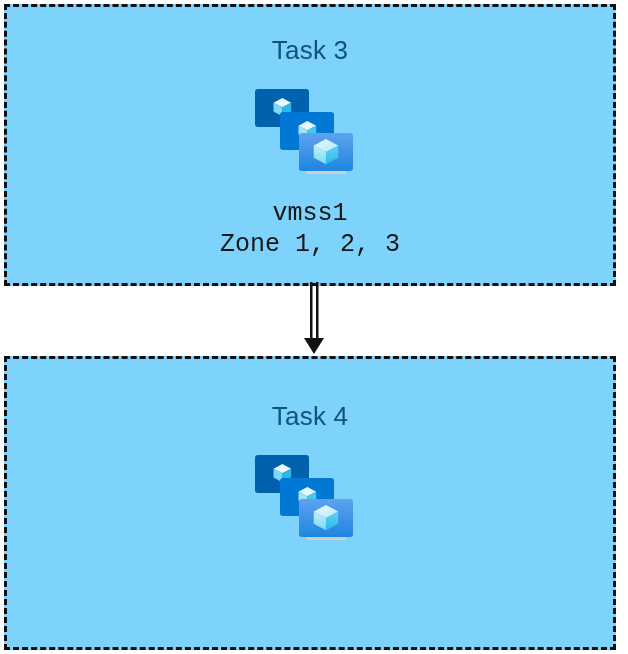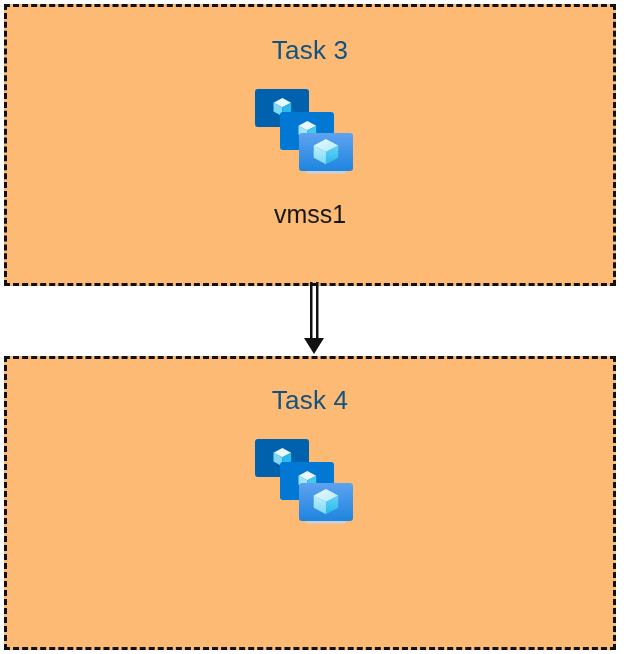--- a/index.html
+++ b/index.html
@@ -20,21 +20,21 @@
     inset: 0;
     width: 628px;
     height: 654px;
   }
 
   
   .task-box {
     position: absolute;
     left: 4px;
     width: 612px;
-    background: #fdba74;
+    background: #7dd3fc;
     border: 3px dashed #111111;
     box-sizing: border-box;
     display: flex;
     flex-direction: column;
     align-items: center;
   }
   #task3-box {
     top: 4px;
     height: 282px;
   }
@@ -45,35 +45,36 @@
 
   .task-title {
     font-size: 26px;
     color: #11527f;
     letter-spacing: 0.2px;
     line-height: 1;
     text-align: center;
     white-space: nowrap;
   }
   #task3-box .task-title { margin-top: 30px; }
-  #task4-box .task-title { margin-top: 28px; }
+  #task4-box .task-title { margin-top: 44px; }
 
   
   .vmss-icon {
     display: block;
   }
   #task3-box .vmss-icon { margin-top: 22px; }
   #task4-box .vmss-icon { margin-top: 22px; }
 
   .caption {
     font-size: 25px;
     color: #161616;
     line-height: 1.23;
     text-align: center;
     white-space: nowrap;
+    font-family: Liberation Mono, monospace;
   }
   #task3-box .caption { margin-top: 14px; }
   #task4-box .caption { margin-top: 32px; }
 
   
   .connector {
     position: absolute;
     left: 292px;
     top: 282px;
     width: 44px;
@@ -133,20 +134,21 @@
       <rect x="48" y="48" width="54" height="38" rx="3" fill="url(#frontMon3)"></rect>
       <g transform="translate(62,54) scale(0.72)">
         <polygon points="18,0 35,9 18,18 1,9" fill="url(#cubeTop3)"></polygon>
         <polygon points="1,9 18,18 18,35 1,26" fill="url(#cubeLeft3)"></polygon>
         <polygon points="35,9 18,18 18,35 35,26" fill="url(#cubeRight3)"></polygon>
       </g>
     </svg>
 
     <div class="caption">
       <div>vmss1</div>
+      <div>Zone 1, 2, 3</div>
     </div>
   </div>
 
   <svg class="connector" width="44" height="76" viewBox="0 0 44 76" aria-hidden="true">
 
     <rect x="18" y="0" width="2.5" height="59" fill="#111111"></rect>
     <rect x="24" y="0" width="2.5" height="59" fill="#111111"></rect>
 
     <polygon points="12,56 32,56 22,72" fill="#111111"></polygon>
   </svg>

